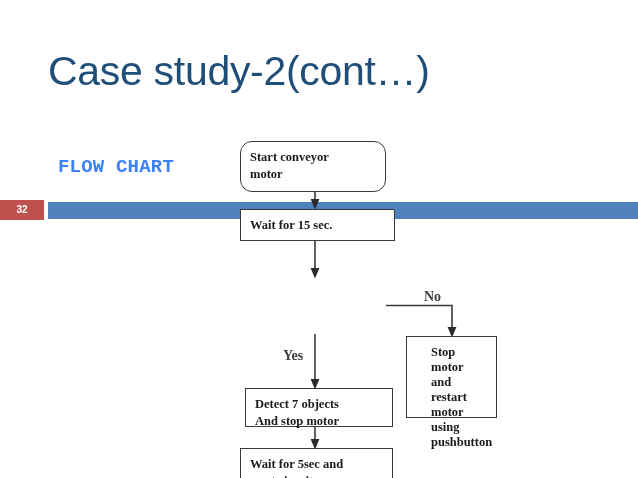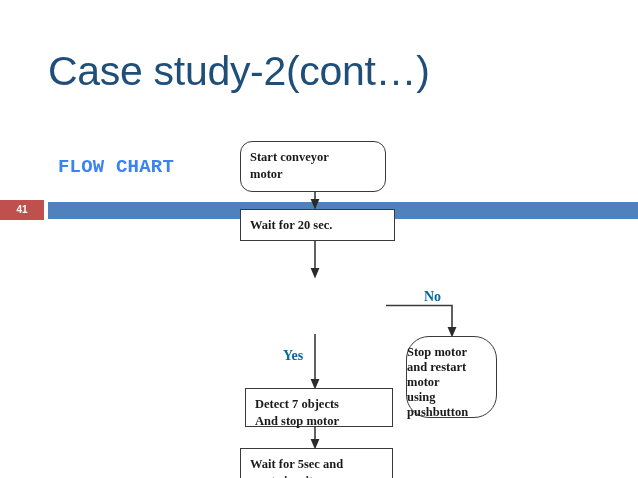--- a/index.html
+++ b/index.html
@@ -103,21 +103,21 @@
   .node.rounded {
     border-radius: 12px;
   }
 
   
   #node-start        { left: 240px; top: 113px; width: 146px; height: 51px; }
   #node-wait10       { left: 240px; top: 181px; width: 155px; height: 32px; }
   #node-detect       { left: 245px; top: 360px; width: 148px; height: 39px; }
   #node-wait5        { left: 240px; top: 420px; width: 153px; height: 44px; }
   #node-stop-restart { left: 406px; top: 308px; width: 91px; height: 82px;
-                       line-height: 15px; padding: 8px 0; border-radius: 23px; }
+                       line-height: 15px; padding: 8px 24px; }
 
   
   #node-decision {
     position: absolute;
     left: 244px;
     top: 249px;
     width: 142px;
     height: 57px;
   }
   #node-decision svg {
@@ -145,21 +145,21 @@
     text-align: center;
     pointer-events: none;
   }
 
   
   .branch-label {
     position: absolute;
     font-family: "Liberation Serif", serif;
     font-weight: bold;
     font-size: 14px;
-    color: #0369a1;
+    color: #404040;
   }
   #label-no  { left: 424px; top: 261px; }
   #label-yes { left: 283px; top: 320px; }
 
   
   #connectors {
     position: absolute;
     left: 0;
     top: 0;
     width: 638px;
@@ -168,21 +168,21 @@
   }
 </style>
 </head>
 <body>
 
 <div id="slide">
 
   <div id="slide-title">Case study-2(cont…)</div>
 
   <div id="title-rule">
-    <div id="slide-number-badge">41</div>
+    <div id="slide-number-badge">32</div>
     <div id="title-bar"></div>
   </div>
 
   <div id="flow-chart-heading">FLOW CHART</div>
 
   <div id="flowchart">
 
     <svg id="connectors" viewBox="0 0 638 478" width="638" height="478">
       <defs>
         <marker id="arrowhead" markerWidth="7" markerHeight="7" refX="3.2" refY="3.2" orient="auto" markerUnits="strokeWidth">
@@ -197,21 +197,21 @@
       <line x1="315" y1="306" x2="315" y2="356" stroke="#3a3a3a" stroke-width="1.6" marker-end="url(#arrowhead)"></line>
 
       <line x1="315" y1="399" x2="315" y2="416" stroke="#3a3a3a" stroke-width="1.6" marker-end="url(#arrowhead)"></line>
 
       <path d="M 386 277.5 L 452 277.5 L 452 304" fill="none" stroke="#3a3a3a" stroke-width="1.6" marker-end="url(#arrowhead)"></path>
     </svg>
 
     <div class="node rounded" id="node-start">Start conveyor
 motor</div>
 
-    <div class="node" id="node-wait10">Wait for 20 sec.</div>
+    <div class="node" id="node-wait10">Wait for 15 sec.</div>
 
 
     <div class="branch-label" id="label-no">No</div>
 
     <div class="branch-label" id="label-yes">Yes</div>
 
     <div class="node" id="node-stop-restart">Stop motor
 and restart
 motor
 using

